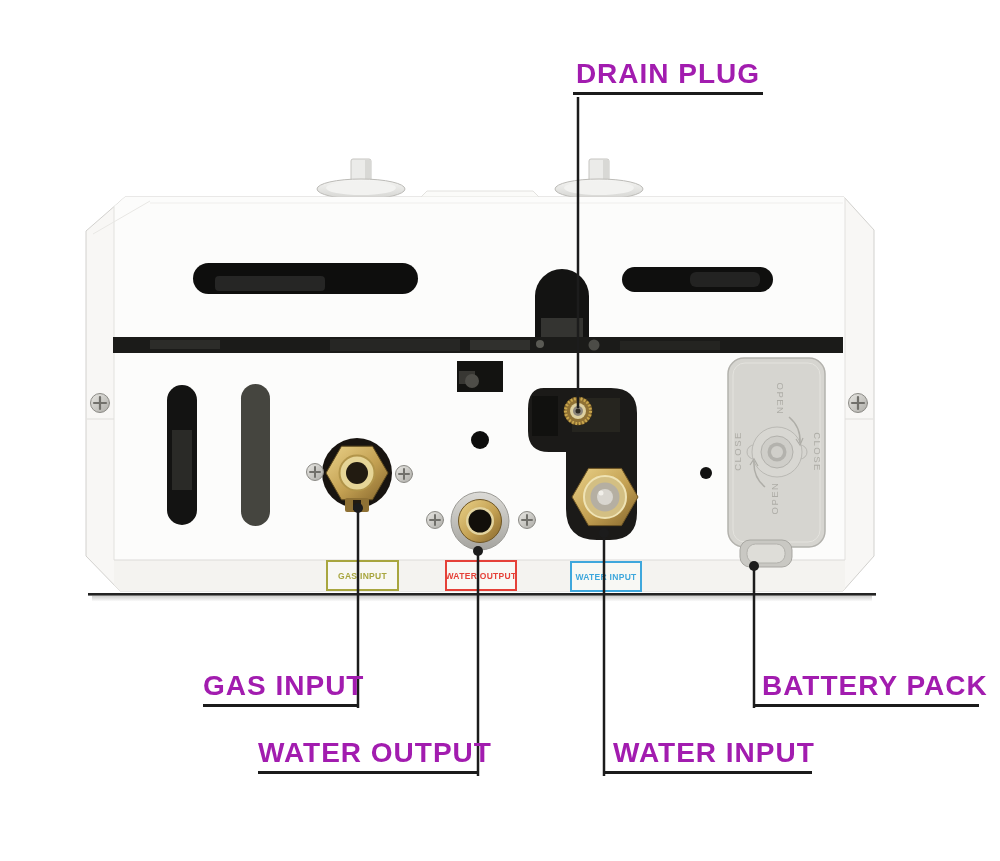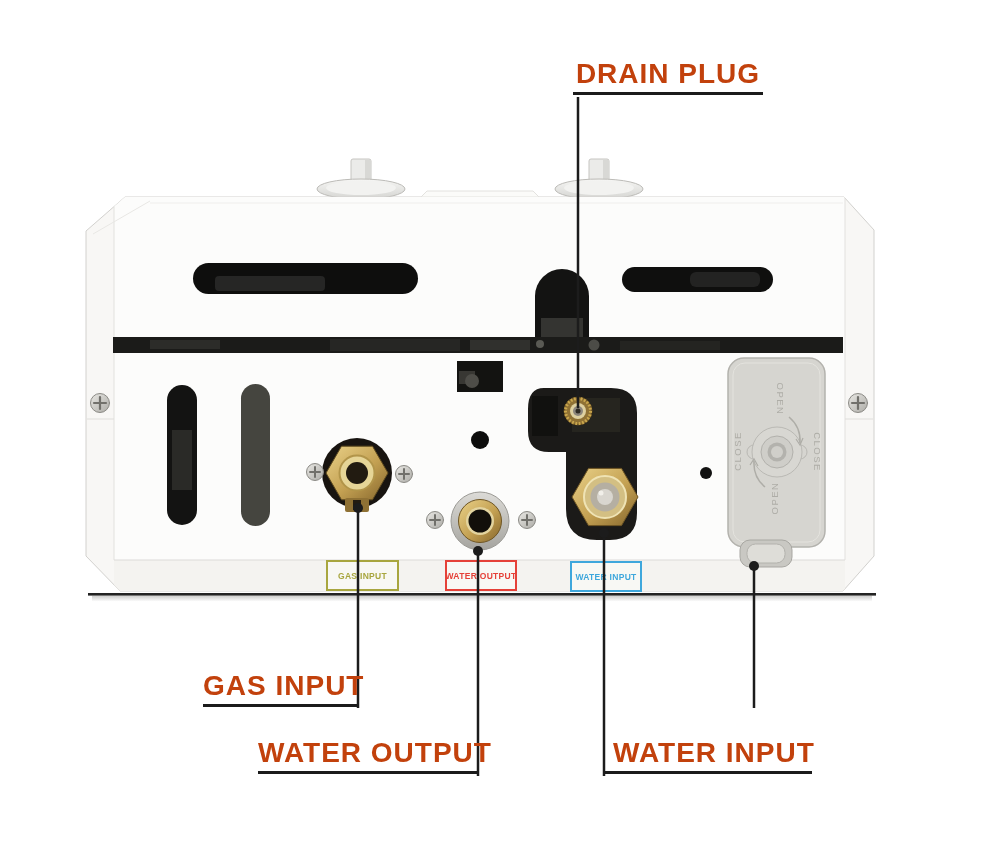--- a/index.html
+++ b/index.html
@@ -3,21 +3,21 @@
 <meta charset="utf-8">
 <style>
   html,body{margin:0;padding:0;background:#ffffff;}
   #scene{position:relative;width:1000px;height:861px;background:#ffffff;overflow:hidden;
          font-family:"Liberation Sans",sans-serif;}
   #scene svg{position:absolute;left:0;top:0;}
   #device-svg{z-index:1;}
   #leader-svg{z-index:3;pointer-events:none;}
 
   
-  .callout{position:absolute;z-index:4;color:#c2410c;font-size:28px;font-weight:600;
+  .callout{position:absolute;z-index:4;color:#a21caf;font-size:28px;font-weight:600;
            letter-spacing:1px;line-height:34px;padding-bottom:1px;
            border-bottom:3px solid #1b1b1b;white-space:nowrap;}
   .callout.center{text-align:center;}
   .callout.left{text-align:left;}
   #callout-drain{left:573px;top:57px;width:190px;}
   #callout-gas{left:203px;top:669px;width:156px;}
   #callout-wout{left:258px;top:736px;width:221px;}
   #callout-win{left:604px;top:736px;width:199px;padding-left:9px;}
   #callout-batt{left:753px;top:669px;width:217px;padding-left:9px;}
 
@@ -253,14 +253,15 @@
       <circle cx="604" cy="533" r="5" stroke="none"></circle>
       <line x1="754" y1="566" x2="754" y2="708"></line>
       <circle cx="754" cy="566" r="5" stroke="none"></circle>
     </g>
   </svg>
 
   <div class="callout center" id="callout-drain">DRAIN PLUG</div>
   <div class="callout center" id="callout-gas">GAS INPUT</div>
   <div class="callout center" id="callout-wout">WATER OUTPUT</div>
   <div class="callout left" id="callout-win">WATER INPUT</div>
+  <div class="callout left" id="callout-batt">BATTERY PACK</div>
 
 </div>
 
 </body></html>

